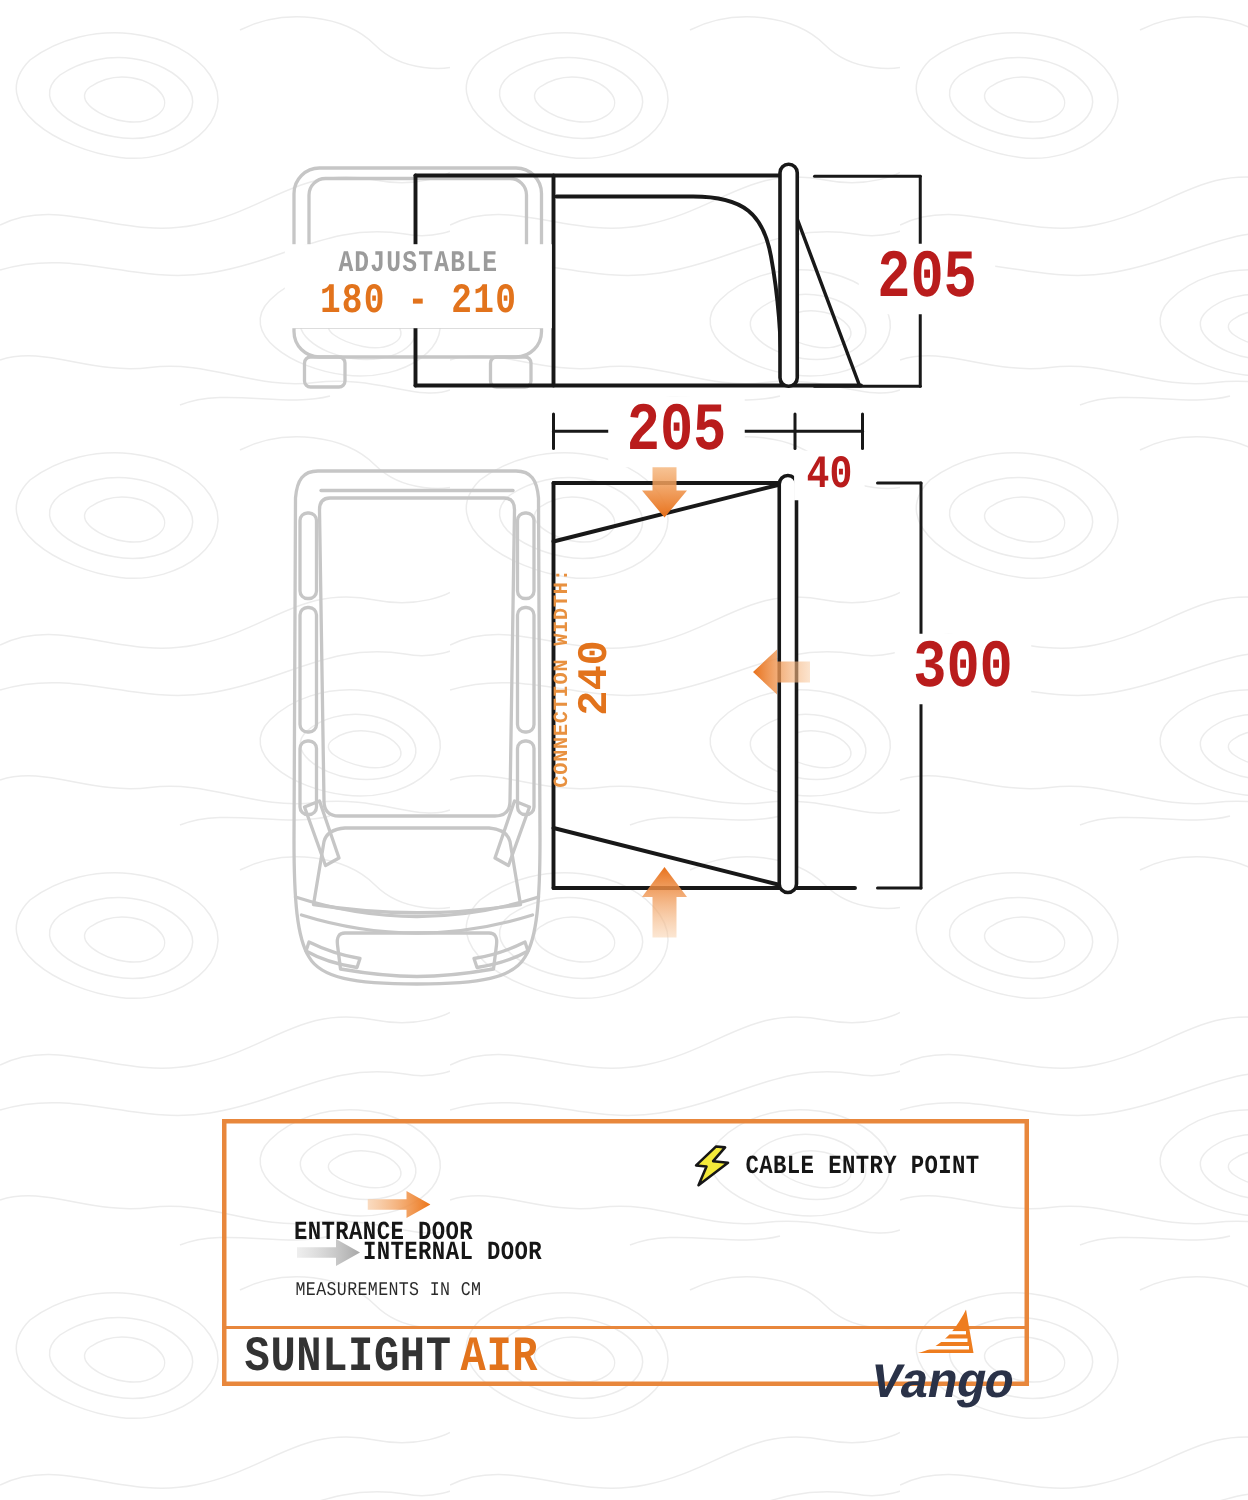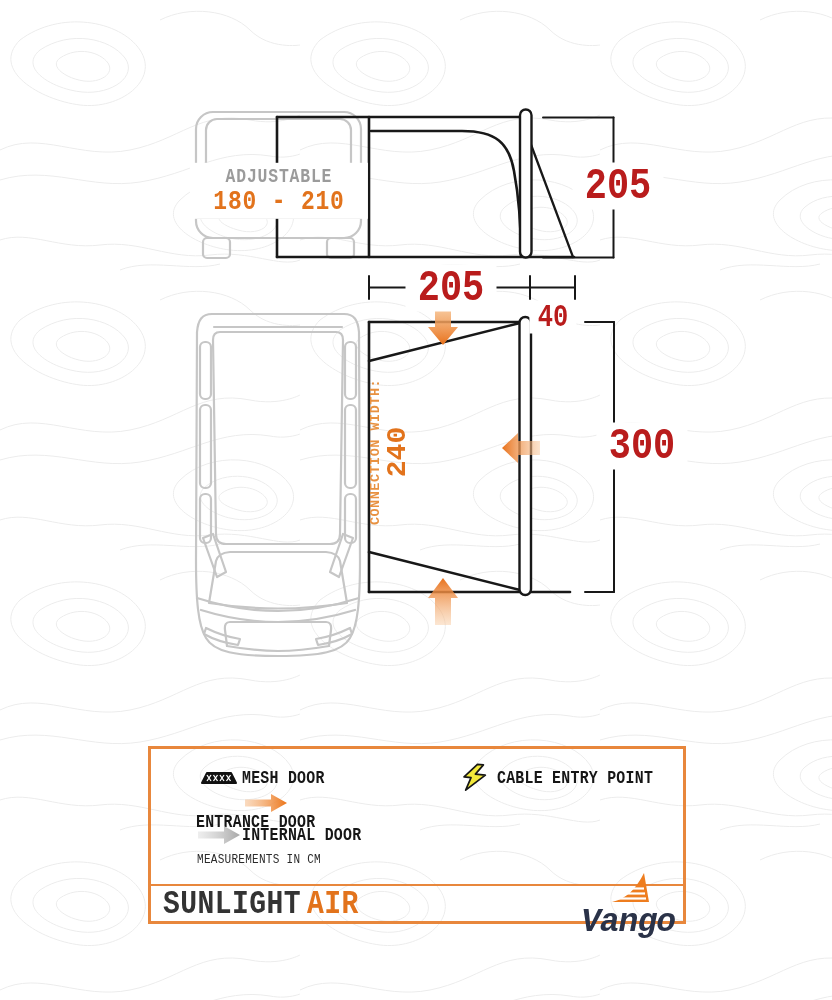--- a/index.html
+++ b/index.html
@@ -198,34 +198,20 @@
     <span class="cond">300</span>
   </div>
 
   <div class="abs" id="connection-label">
     <div class="t1"><span>CONNECTION WIDTH:</span></div>
     <div class="t2"><span>240</span></div>
   </div>
 
   <div class="abs" id="legend-box">
 
-    <div class="lg-row" style="left:45px; top:16px;">
-      <span class="lg-ico">
-        <svg width="40" height="16" viewBox="0 0 40 16">
-          <path d="M3,13 L8,3 L32,3 L37,13 Z" fill="#111" stroke="#111" stroke-width="2" stroke-linejoin="round"></path>
-          <g stroke="#fff" stroke-width="1.3">
-            <path d="M8,11 L12,5 M8,5 L12,11"></path>
-            <path d="M14.5,11 L18.5,5 M14.5,5 L18.5,11"></path>
-            <path d="M21,11 L25,5 M21,5 L25,11"></path>
-            <path d="M27.5,11 L31.5,5 M27.5,5 L31.5,11"></path>
-          </g>
-        </svg>
-      </span>
-      <span class="lg-lab"><span class="condL">MESH DOOR</span></span>
-    </div>
 
     <div class="lg-row" style="left:45px; top:45px;flex-direction:column;">
       <span class="lg-ico">
         <svg width="42" height="18" viewBox="0 0 42 18">
           <defs>
             <linearGradient id="gEntr" x1="0" y1="0" x2="1" y2="0">
               <stop offset="0" stop-color="#F6BE8D" stop-opacity="0.55"></stop>
               <stop offset="1" stop-color="#EC7519"></stop>
             </linearGradient>
           </defs>

